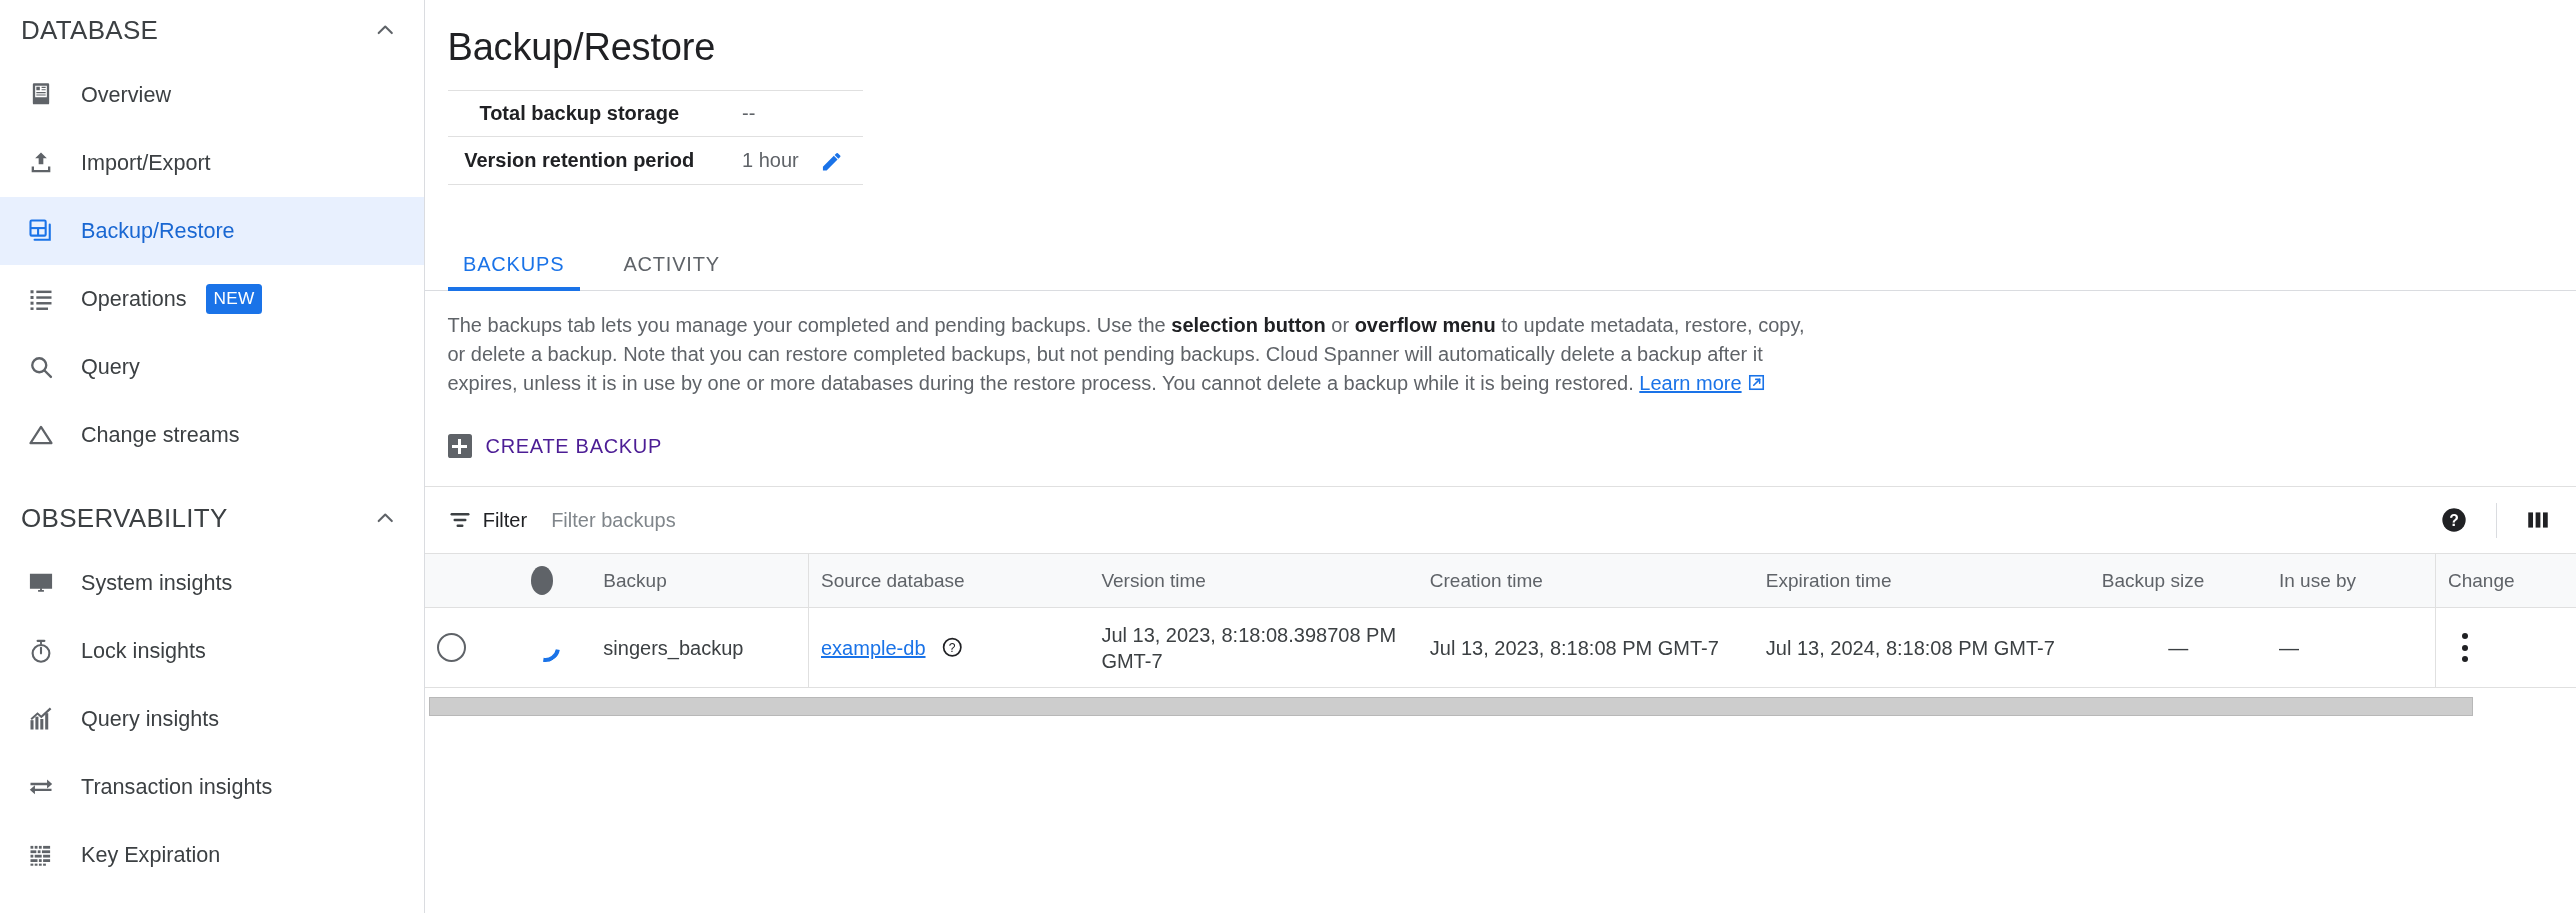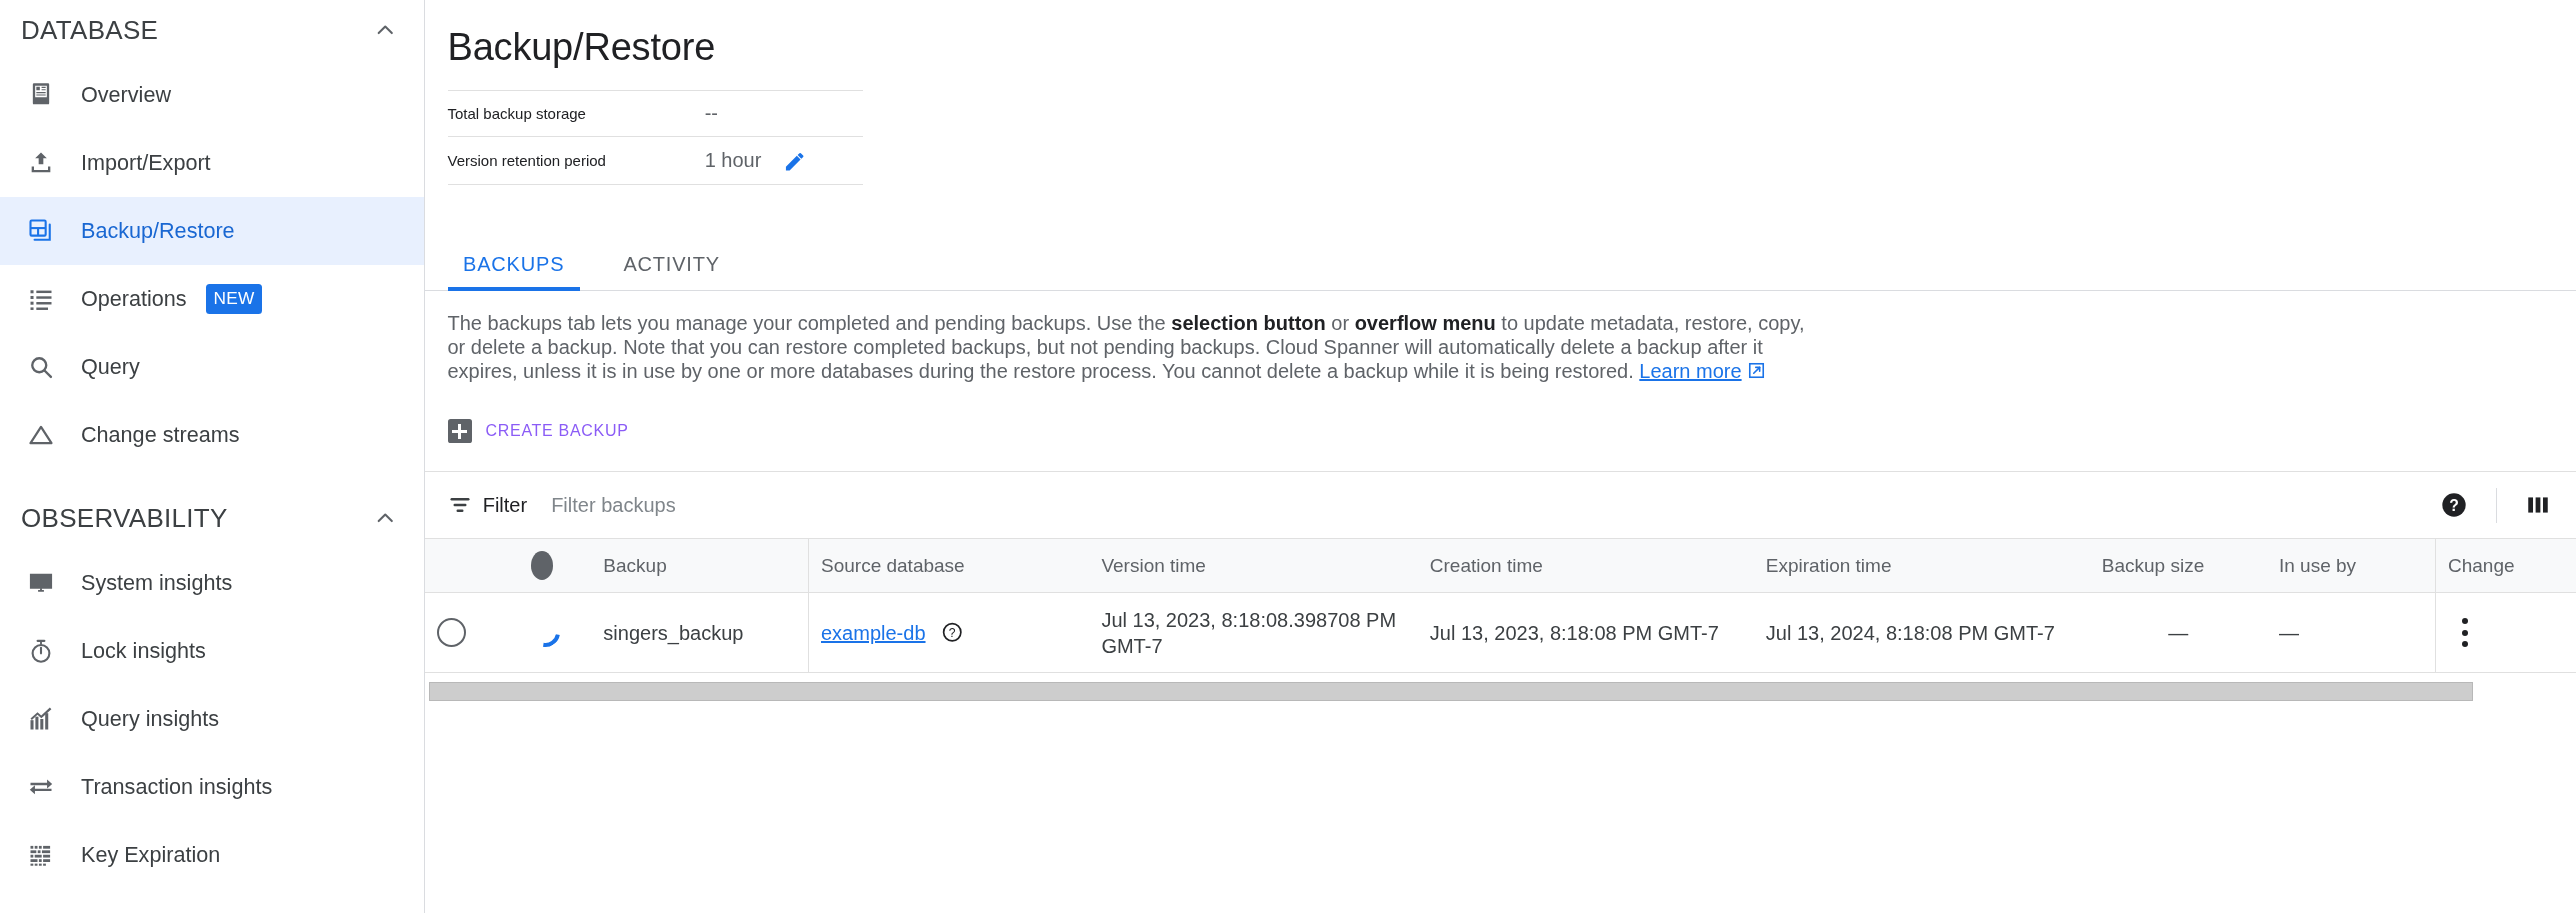--- a/index.html
+++ b/index.html
@@ -89,23 +89,23 @@
 
   
   .summary {
     margin-top: 21px;
     width: 415px;
     border-collapse: collapse;
   }
   .summary tr { border-bottom: 0.9px solid #e0e0e0; }
   .summary tr:first-child { border-top: 0.9px solid #e0e0e0; }
   .summary th {
-    text-align: left;
-    font-size: 15px;
-    font-weight: 400;
+    text-align: center;
+    font-size: 20px;
+    font-weight: 700;
     color: #202124;
     padding: 11.2px 0 11.2px 0;
     white-space: nowrap;
   }
   .summary td {
     font-size: 20px;
     color: #5f6368;
     padding: 11.2px 0 11.2px 0;
     font-weight: 400;
   }
@@ -143,21 +143,21 @@
     position: absolute;
     left: 0; right: 0; bottom: -0.9px;
     height: 4.3px;
     background: #1a73e8;
   }
 
   
   #description {
     padding-left: 22.5px;
     font-size: 20px;
-    line-height: 24px;
+    line-height: 29px;
     color: #5f6368;
     max-width: 1384px;
   }
   #description b { color: #202124; font-weight: 700; }
   .learn-link {
     color: #1a73e8;
     text-decoration: underline;
     cursor: pointer;
     white-space: nowrap;
   }
@@ -165,22 +165,22 @@
 
   
   #create-row { padding-left: 22.5px; margin-top: 31px; margin-bottom: 22.5px; }
   .create-btn {
     display: inline-flex;
     align-items: center;
     background: none;
     border: none;
     padding: 5.2px 0;
     cursor: pointer;
-    color: #8b5cf6;
-    font-size: 16px;
+    color: #4c1d95;
+    font-size: 20px;
     letter-spacing: 0.7px;
     font-family: "Liberation Sans", sans-serif;
     font-weight: 500;
     justify-content: flex-end;
   }
   .create-btn .plus-box {
     width: 24px; height: 24px;
     background: #5f6368;
     border-radius: 2.6px;
     margin-right: 14px;

